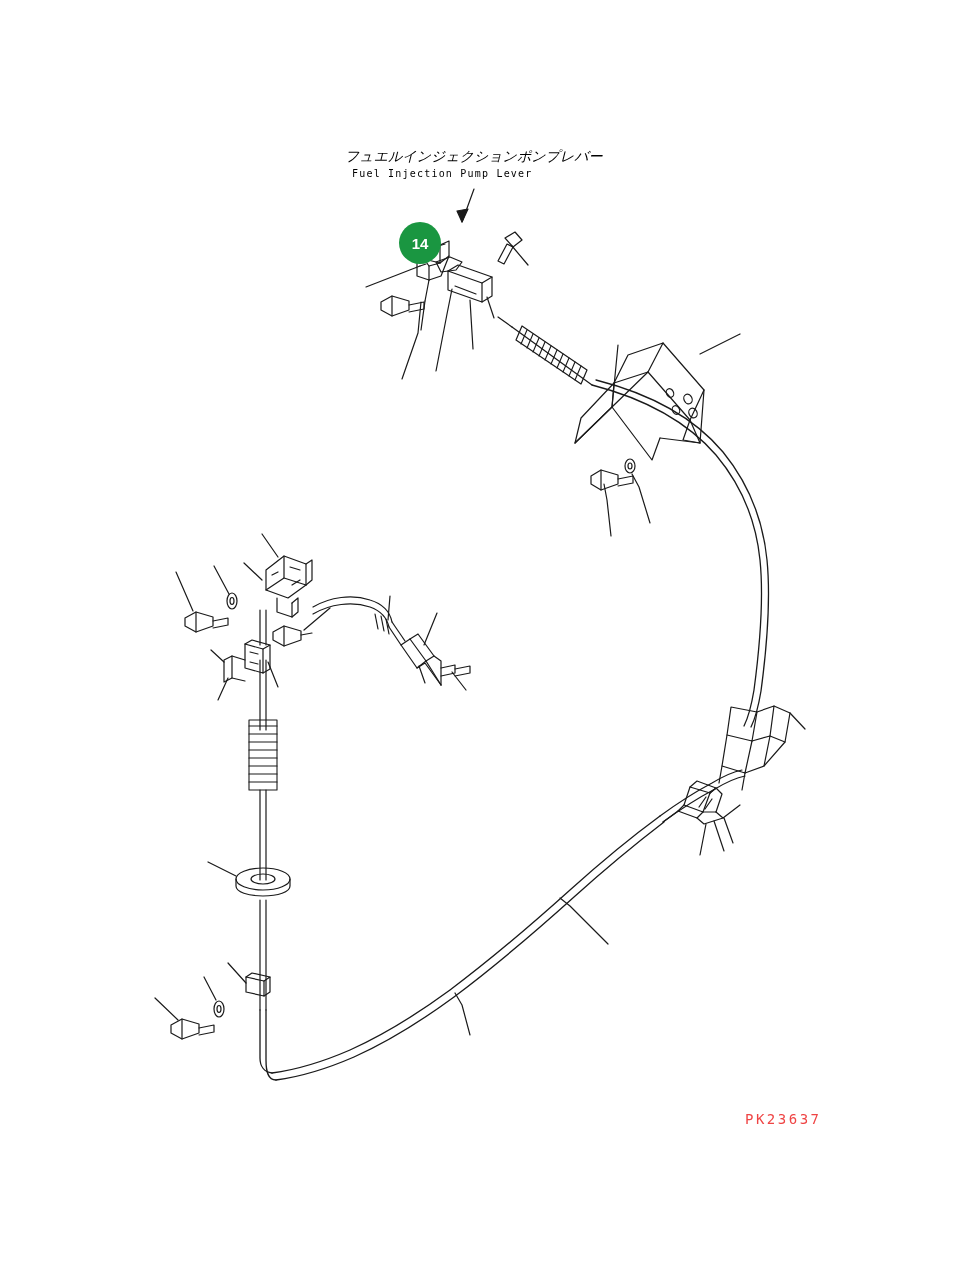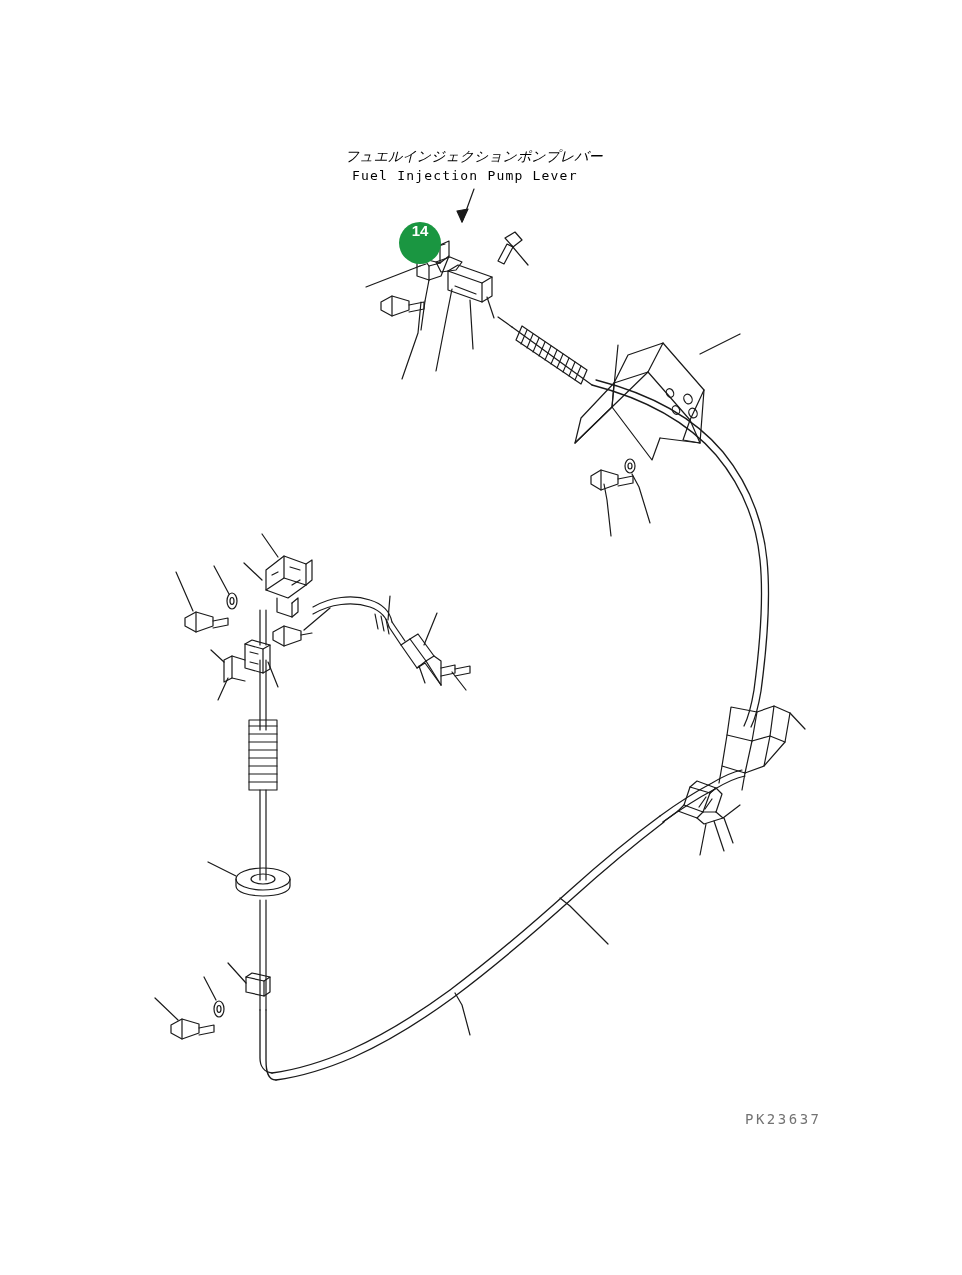--- a/index.html
+++ b/index.html
@@ -33,40 +33,40 @@
     font-family: "DejaVu Sans", sans-serif;
     font-size: 14px;
     letter-spacing: 0px;
     color: #000000;
     white-space: nowrap;
     font-style: italic;
   }
   .label-en {
     position: absolute;
     font-family: "DejaVu Sans Mono", monospace;
-    font-size: 13px;
+    font-size: 10px;
     letter-spacing: 1.2px;
     color: #000000;
     white-space: nowrap;
   }
   .drawing-code {
     position: absolute;
     font-family: "DejaVu Sans Mono", monospace;
     font-size: 14px;
     letter-spacing: 2.5px;
-    color: #737373;
+    color: #ef4444;
     white-space: nowrap;
   }
   .callout {
     position: absolute;
     width: 42px;
     height: 42px;
     border-radius: 50%;
     display: flex;
-    align-items: flex-start;
+    align-items: center;
     justify-content: center;
     color: #ffffff;
     font-family: "Liberation Sans", sans-serif;
     font-size: 15px;
     font-weight: bold;
   }
 </style>
 </head>
 <body>
 

